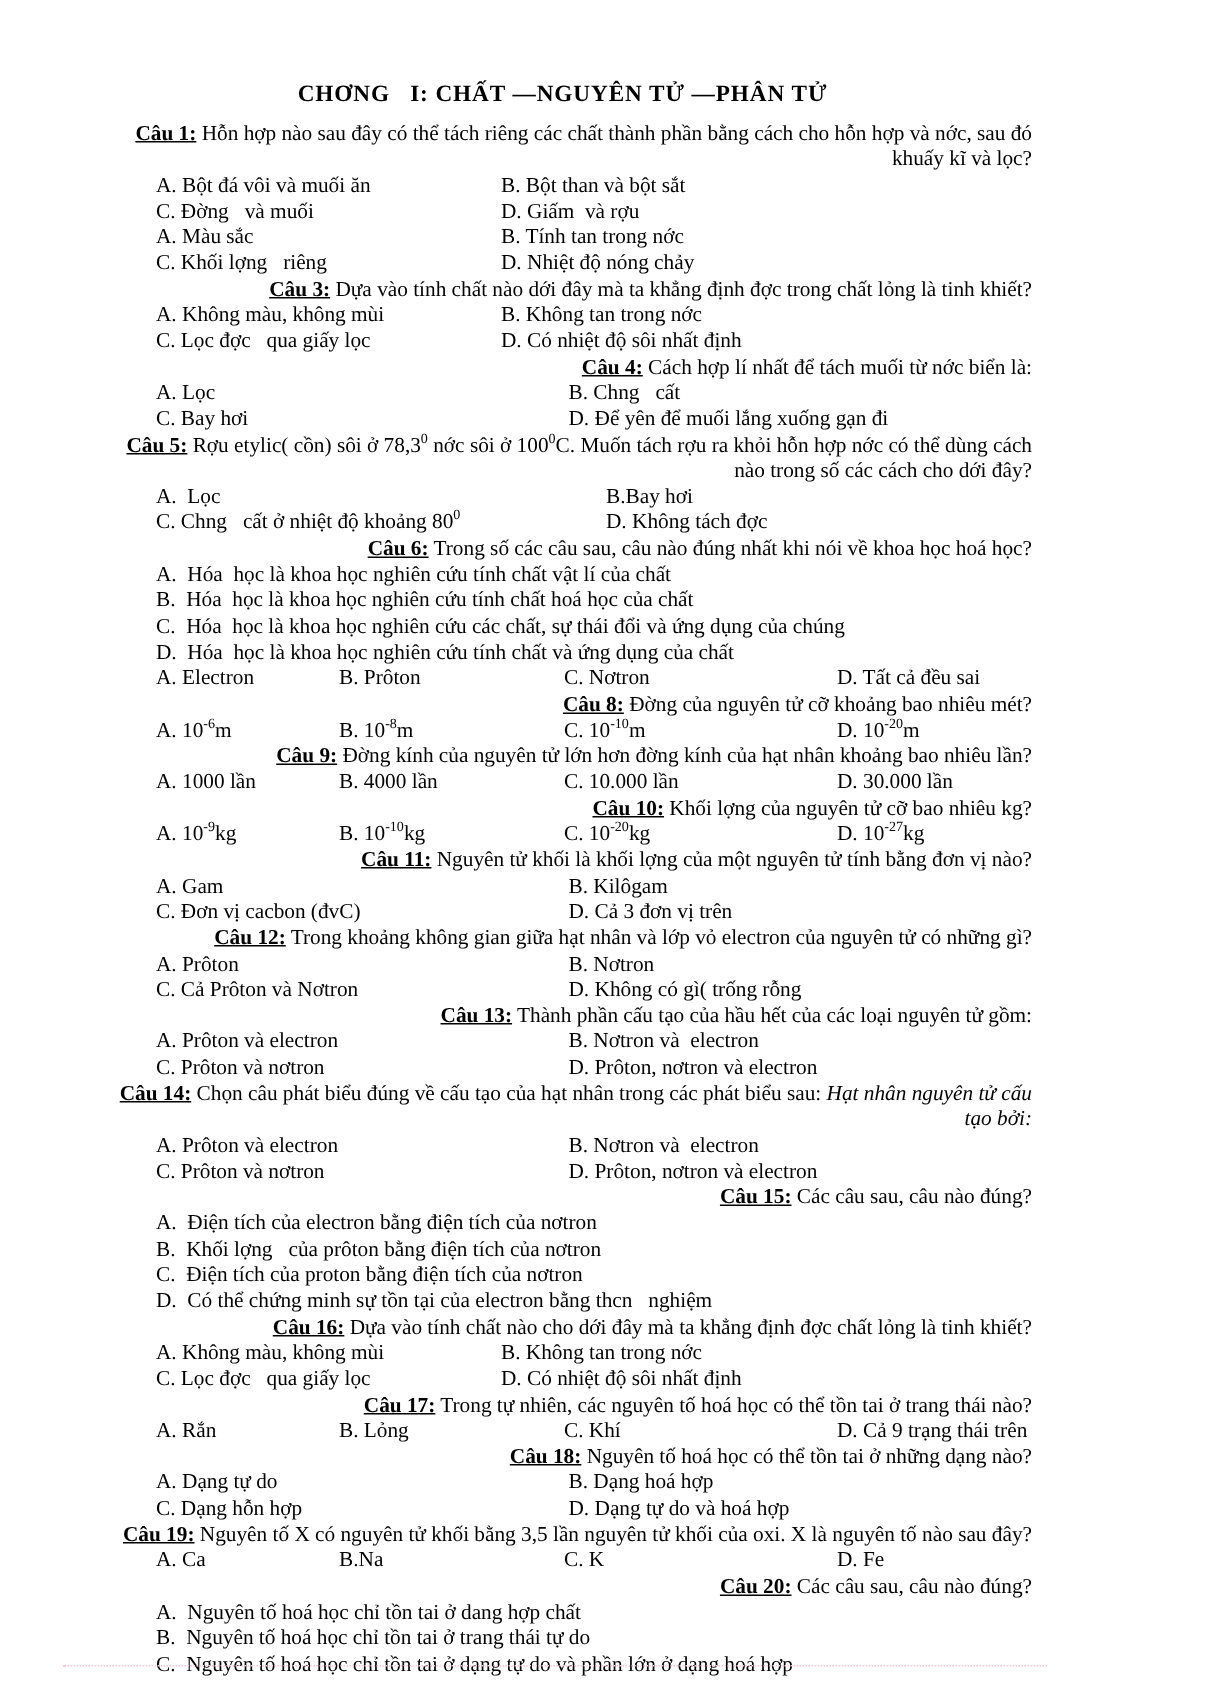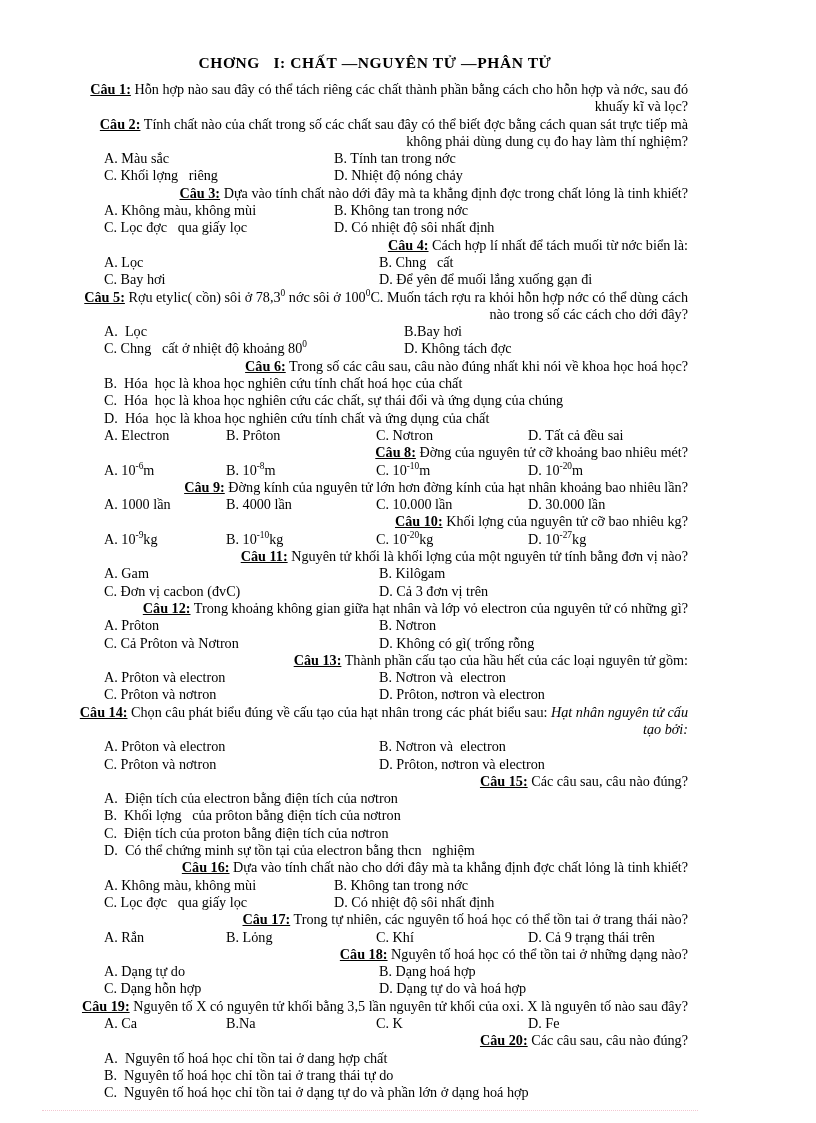--- a/index.html
+++ b/index.html
@@ -70,21 +70,21 @@
     box-sizing: border-box;
     white-space: pre;
   }
   .opt-col.c1 { width: 230px; flex: 0 0 230px; }
   .opt-col.c2 { flex: 1 1 auto; }
   
   .opt-row.quad .opt-col { width: 150px; flex: 0 0 150px; }
   .opt-row.quad .opt-col.q1 { width: 122px; flex: 0 0 122px; }
   .opt-row.quad .opt-col.q2 { width: 150px; flex: 0 0 150px; }
   .opt-row.quad .opt-col.q3 { width: 152px; flex: 0 0 152px; }
-  .opt-row.quad .opt-col.q4 { width: auto; flex: 0 0 auto; }
+  .opt-row.quad .opt-col.q4 { width: auto; flex: 0 0 auto; margin-left: 30px; }
   .opt-row.wide-col .opt-col.c1 { width: 300px; flex: 0 0 300px; }
   .opt-row.mid-col .opt-col.c1 { width: 275px; flex: 0 0 275px; }
   sup {
     font-size: 9.4px;
     vertical-align: super;
     line-height: 0;
   }
   .footer-rule {
     position: absolute;
     left: 42px;
@@ -97,23 +97,32 @@
 </head>
 <body>
 
 <div class="page">
 
   <div class="doc-title">CHƠNG   I: CHẤT —NGUYÊN TỬ —PHÂN TỬ</div>
 
   <div id="questions-root">
       <div class="q-block">
         <div class="q-stem"><span class="q-label">Câu 1:</span> Hỗn hợp nào sau đây  có thể tách riêng các chất thành phần bằng cách cho hỗn hợp và nớc,  sau đó khuấy kĩ và lọc?</div>
-      </div>
-      <div class="q-block">
-        <div class="q-stem"><span class="q-label">Câu 2:</span> Tính chất nào của chất trong số các chất sau đây có thể biết đợc  bằng cách quan sát trực tiếp mà không phải dùng dung cụ đo hay làm thí nghiệm?</div>
+        <div class="opts">
+          <div class="opt-row ">
+            <div class="opt-col c1">A. Bột đá vôi và muối ăn</div>
+            <div class="opt-col c2">B. Bột than và bột sắt</div>
+          </div>
+          <div class="opt-row ">
+            <div class="opt-col c1">C. Đờng   và muối</div>
+            <div class="opt-col c2">D. Giấm  và rợu</div>
+          </div>
+        </div>
+      </div>
+      <div class="q-block">
         <div class="opts">
           <div class="opt-row ">
             <div class="opt-col c1">A. Màu sắc</div>
             <div class="opt-col c2">B. Tính tan trong nớc</div>
           </div>
           <div class="opt-row ">
             <div class="opt-col c1">C. Khối lợng   riêng</div>
             <div class="opt-col c2">D. Nhiệt độ nóng chảy</div>
           </div>
         </div>
@@ -153,20 +162,23 @@
           </div>
           <div class="opt-row wide-col">
             <div class="opt-col c1"><span>C. Chng   cất ở nhiệt độ khoảng 80<sup>0</sup></span></div>
             <div class="opt-col c2"><span>D. Không tách đợc</span></div>
           </div>
         </div>
       </div>
       <div class="q-block">
         <div class="q-stem"><span class="q-label">Câu 6:</span> Trong số các câu sau, câu nào đúng nhất khi nói về khoa học hoá học?</div>
         <div class="opts">
+          <div class="opt-row wide">
+            <div class="opt-col c1" style="width: auto; flex: 0 0 auto;">A.  Hóa  học là khoa học nghiên cứu tính chất vật lí của chất</div>
+          </div>
           <div class="opt-row wide">
             <div class="opt-col c1" style="width: auto; flex: 0 0 auto;">B.  Hóa  học là khoa học nghiên cứu tính chất hoá học của chất</div>
           </div>
           <div class="opt-row wide">
             <div class="opt-col c1" style="width: auto; flex: 0 0 auto;">C.  Hóa  học là khoa học nghiên cứu các chất, sự thái đổi và ứng dụng của chúng</div>
           </div>
           <div class="opt-row wide">
             <div class="opt-col c1" style="width: auto; flex: 0 0 auto;">D.  Hóa  học là khoa học nghiên cứu tính chất và ứng dụng của chất</div>
           </div>
         </div>

